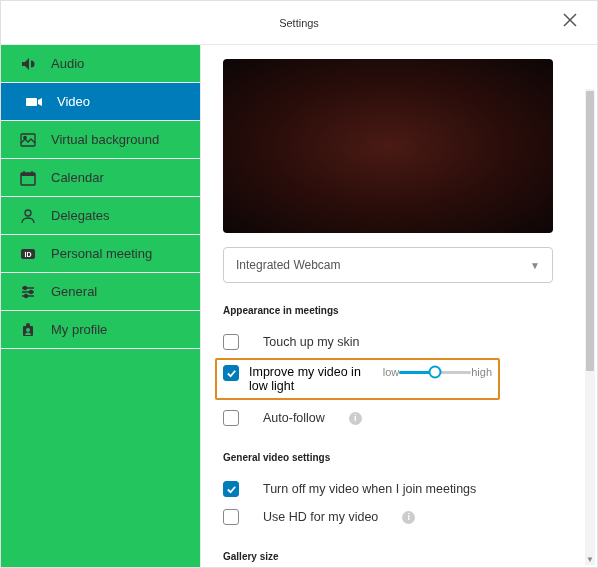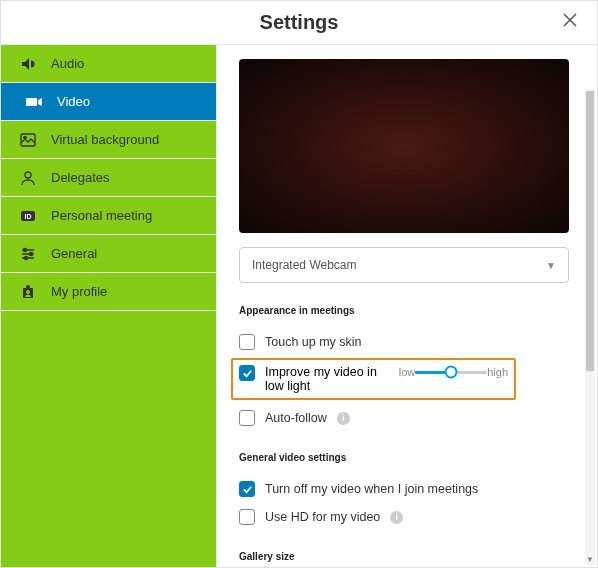--- a/index.html
+++ b/index.html
@@ -21,44 +21,44 @@
   }
   .header {
     height: 44px;
     display: flex;
     align-items: center;
     justify-content: center;
     border-bottom: 1px solid #e8e8e8;
     position: relative;
   }
   .header-title {
-    font-size: 20px;
+    font-size: 11px;
     color: #333;
-    font-weight: 700;
+    font-weight: 400;
   }
   .close-btn {
     position: absolute;
     right: 14px;
     top: 12px;
     width: 20px;
     height: 20px;
     cursor: pointer;
     color: #555;
   }
   .close-btn svg { width: 14px; height: 14px; }
   .body {
     flex: 1;
     display: flex;
     overflow: hidden;
     position: relative;
   }
   .sidebar {
-    width: 216px;
+    width: 200px;
     border-right: 1px solid #e8e8e8;
-    background: #84cc16;
+    background: #22c55e;
   }
   .sidebar-item {
     display: flex;
     align-items: center;
     height: 38px;
     padding: 0 10px 0 18px;
     font-size: 13px;
     color: #333;
     border-bottom: 1px solid #f0f0f0;
     cursor: pointer;
@@ -137,21 +137,21 @@
     font-size: 10px;
     font-weight: 600;
     color: #222;
     margin-bottom: 14px;
   }
   .option-row {
     display: flex;
     align-items: center;
     padding: 4px 0;
     margin-bottom: 4px;
-    gap: 10px;
+    gap: 24px;
     font-size: 12.5px;
     color: #333;
   }
   .checkbox {
     width: 16px;
     height: 16px;
     border: 1.5px solid #888;
     border-radius: 3px;
     flex-shrink: 0;
     display: flex;
@@ -267,20 +267,30 @@
       </div>
       <div class="sidebar-item">
         <span class="sidebar-icon">
             <svg viewBox="0 0 18 18" fill="none" stroke="currentColor" stroke-width="1.3">
               <rect x="2" y="3" width="14" height="12" rx="1"></rect>
               <path d="M2 12l4-4 3 3 3-3 4 4"></path>
               <circle cx="6" cy="6.5" r="1.2" fill="currentColor"></circle>
             </svg>
           </span>
         <span>Virtual background</span>
+      </div>
+      <div class="sidebar-item">
+        <span class="sidebar-icon">
+            <svg viewBox="0 0 18 18" fill="currentColor">
+              <rect x="2" y="4" width="14" height="12" rx="1" fill="none" stroke="currentColor" stroke-width="1.5"></rect>
+              <rect x="2" y="4" width="14" height="3"></rect>
+              <path d="M5 2v3M13 2v3" stroke="currentColor" stroke-width="1.5"></path>
+            </svg>
+          </span>
+        <span>Calendar</span>
       </div>
       <div class="sidebar-item">
         <span class="sidebar-icon">
             <svg viewBox="0 0 18 18" fill="none" stroke="currentColor" stroke-width="1.3">
               <circle cx="9" cy="6" r="3"></circle>
               <path d="M3 16c0-3 2.5-5 6-5s6 2 6 5"></path>
             </svg>
           </span>
         <span>Delegates</span>
       </div>

